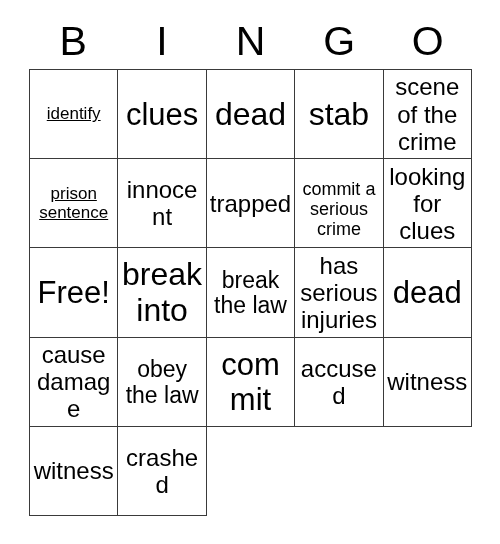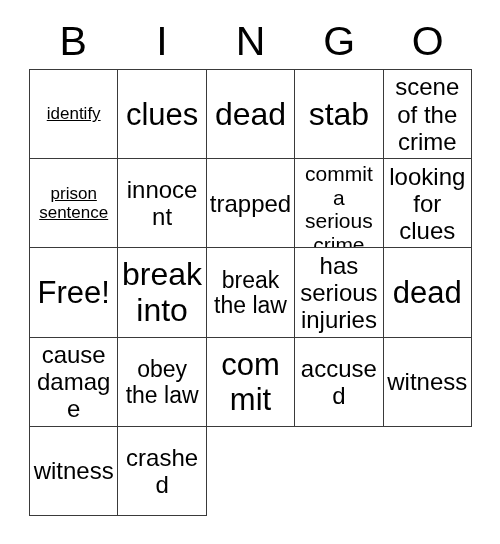--- a/index.html
+++ b/index.html
@@ -70,21 +70,21 @@
     overflow: hidden;
   }
   .cell-text {
     display: block;
     width: 100%;
     line-height: 1.13;
     word-break: break-word;
     white-space: pre-line;
   }
   
-  .fs-xs .cell-text { font-size: 21px; margin-top: 12px; }
+  .fs-xs .cell-text { font-size: 18px; margin-top: 12px; }
   .fs-sm .cell-text { font-size: 17px; text-decoration: underline; }
   .fs-md .cell-text { font-size: 24px; }
   .fs-lg .cell-text { font-size: 23px; }
   .fs-xl .cell-text { font-size: 32px; }
   .fs-xxl .cell-text { font-size: 31px; }
   .free .cell-text { font-size: 31px; text-align: center; }
 </style>
 </head>
 <body>
 

